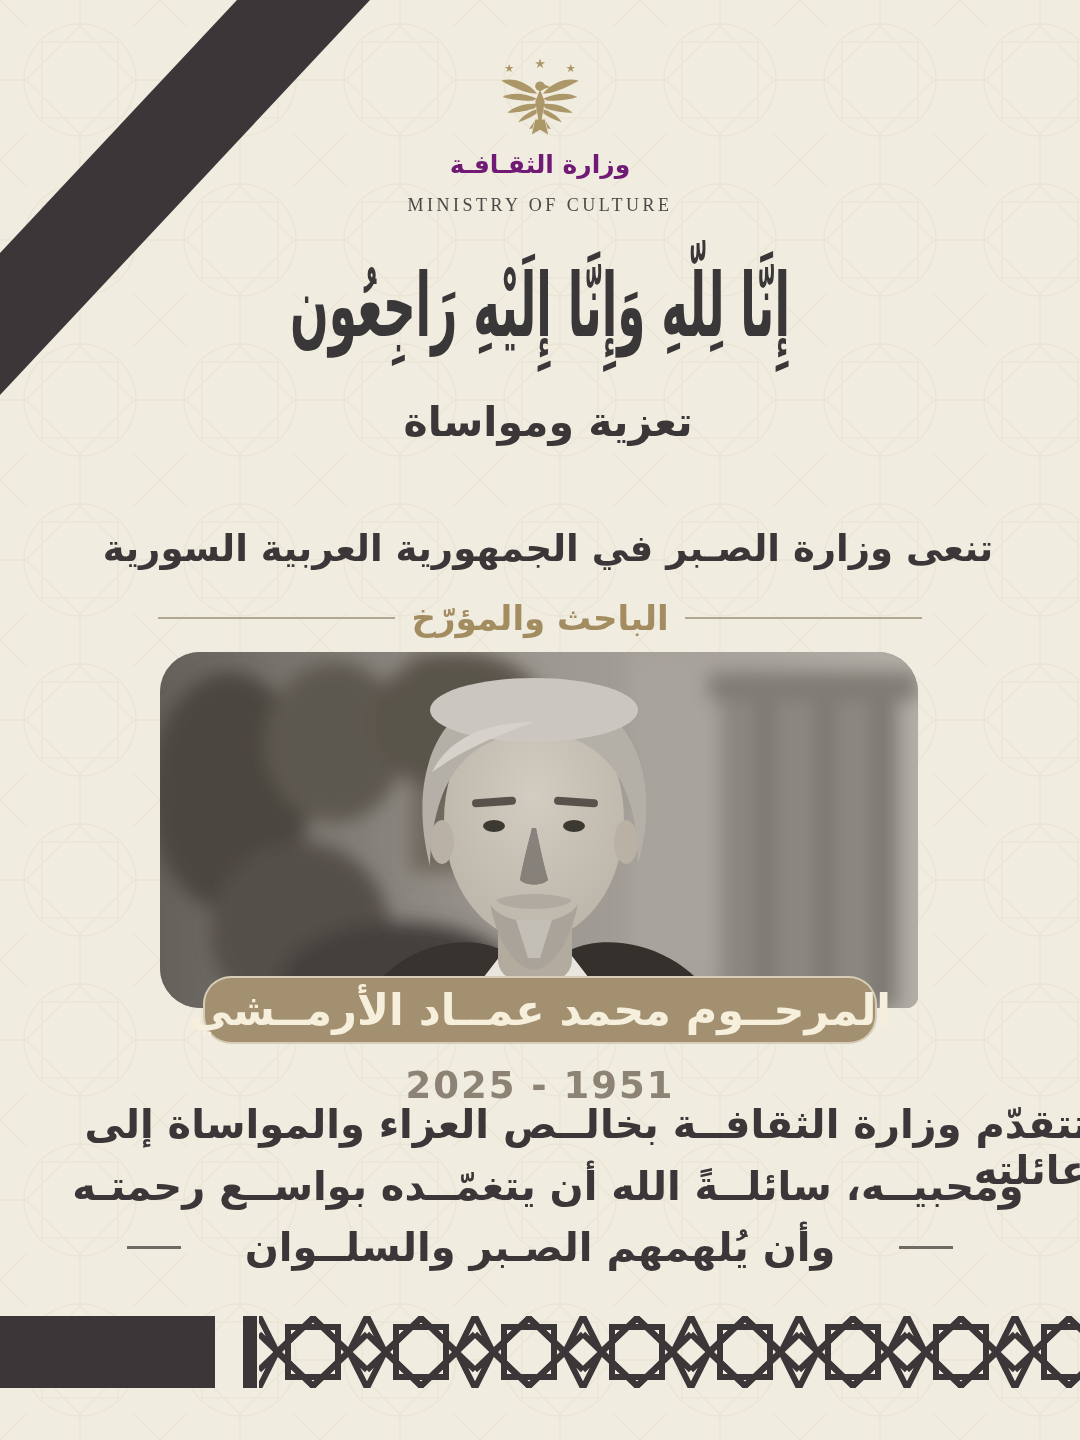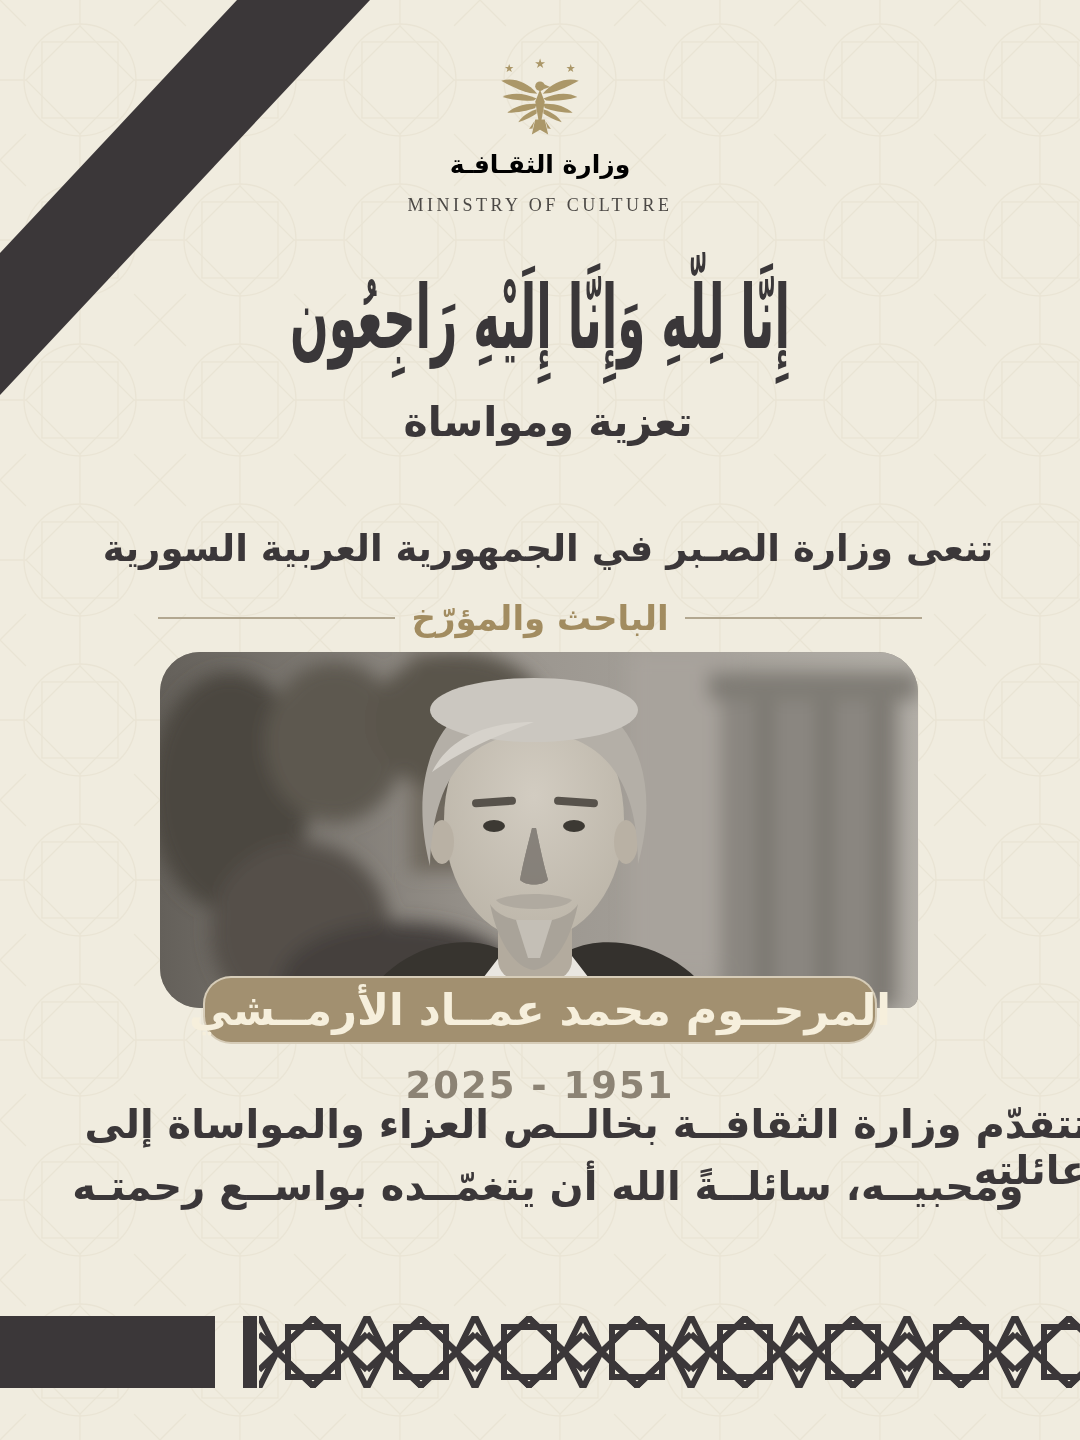--- a/index.html
+++ b/index.html
@@ -8,24 +8,24 @@
     background:#f0ecdf;overflow:hidden;
     font-family:"DejaVu Sans", sans-serif;color:#3b3739;
   }
   .layer{position:absolute;inset:0;}
   
   .header{position:absolute;top:58px;left:0;width:100%;text-align:center;}
   .stars-row{display:flex;justify-content:center;align-items:flex-start;gap:20px;height:16px;color:#ab9768;}
   .stars-row .st{font-size:11px;line-height:11px;transform:translateY(5px);}
   .stars-row .st.mid{font-size:13px;transform:translateY(0);}
   .eagle-wrap{margin:2px auto 0;width:132px;height:68px;}
-  .ministry-ar{margin-top:6px;font-size:25px;font-weight:bold;color:#000000;letter-spacing:.5px;}
+  .ministry-ar{margin-top:6px;font-size:25px;font-weight:bold;color:#701a75;letter-spacing:.5px;}
   .ministry-en{margin-top:16px;font-size:18px;color:#4b4845;font-family:"Liberation Serif","DejaVu Serif",serif;letter-spacing:3.5px;}
   
-  .calligraphy{position:absolute;top:226px;left:50%;transform:translateX(-50%);width:540px;height:175px;}
+  .calligraphy{position:absolute;top:214px;left:50%;transform:translateX(-50%);width:540px;height:175px;}
   .calligraphy svg{width:100%;height:100%;}
   .calligraphy text{fill:#3a3739;font-family:"DejaVu Sans",sans-serif;font-weight:bold;}
   
   .t-center{position:absolute;left:8px;width:100%;text-align:center;font-weight:bold;color:#3b3739;}
   .condolence-title{top:398px;font-size:41px;}
   .sorrow-line{top:459px;font-size:42px;white-space:nowrap;}
   .mourns-line{top:527px;font-size:37px;}
   .role-row{position:absolute;top:598px;left:0;width:100%;display:flex;align-items:center;padding:0 158px;box-sizing:border-box;gap:16px;}
   .role-line{flex:1;height:2px;background:#a79b82;opacity:.85;}
   .role-label{font-size:34px;font-weight:bold;color:#a28c60;white-space:nowrap;}
@@ -198,20 +198,25 @@
   </div>
 
   <div class="name-banner">
     <div class="name">المرحــوم محمد عمــاد الأرمــشي</div>
   </div>
 
   <div class="years">1951 - 2025</div>
 
   <div class="t-center msg1">تتقدّم وزارة الثقافــة بخالــص العزاء والمواساة إلى عائلته</div>
   <div class="t-center msg2">ومحبيــه، سائلــةً الله أن يتغمّــده بواســع رحمتـه</div>
+  <div class="msg3-row">
+    <div class="msg3-dash"></div>
+    <div class="msg3-text">وأن يُلهمهم الصـبر والسلــوان</div>
+    <div class="msg3-dash"></div>
+  </div>
 
   <div class="bottom-band">
     <div class="bb-solid"></div>
     <div class="bb-small"></div>
     <div class="bb-pattern">
       <svg width="821" height="72" aria-hidden="true">
         <defs>
           <pattern id="geo" width="108" height="72" patternUnits="userSpaceOnUse">
             <g stroke="#3b3739" stroke-width="6" fill="none">
               <polygon points="54,2 90,36 54,70 18,36"></polygon>

